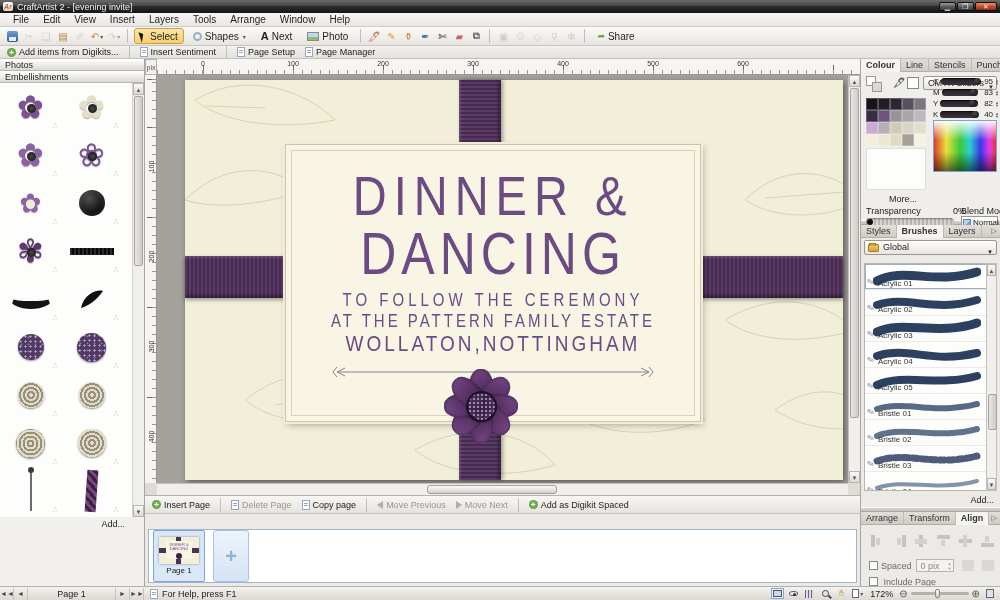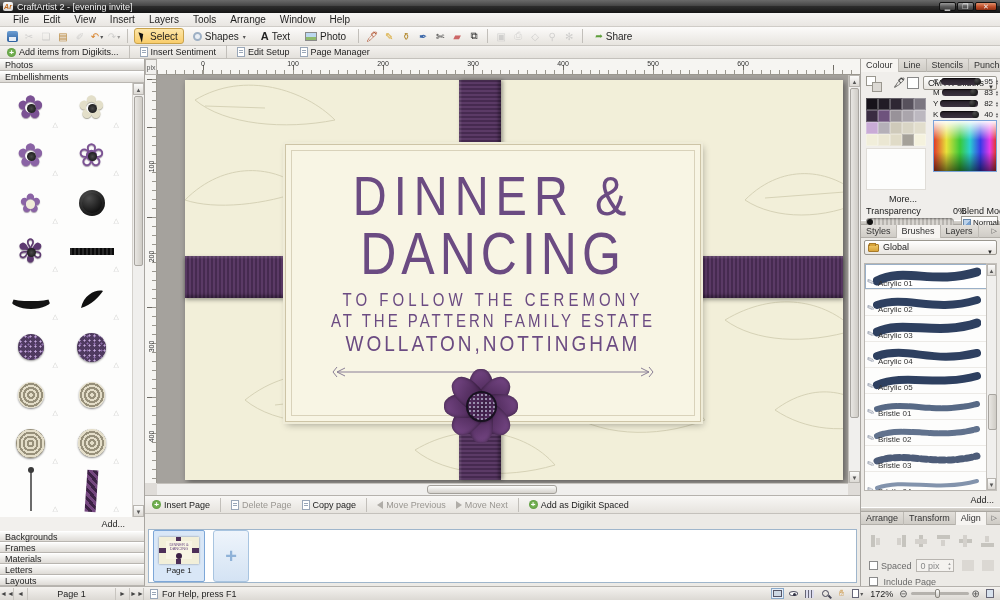--- a/index.html
+++ b/index.html
@@ -126,21 +126,21 @@
   .mini-invite .mv { position:absolute; left:17px; top:0; width:5px; height:27px; background:#4d2f58; }
   .mini-invite .mc { position:absolute; left:7px; top:4px; width:26px; height:18px; background:#f8f5e4; font-size:4px; line-height:4px; color:#6b4b82; text-align:center; padding-top:2px; letter-spacing:0; }
   .mini-invite .md { position:absolute; left:17px; top:16px; width:6px; height:6px; border-radius:50%; background:#3c2145; }
   #page-thumb .lbl { font-size:8px; color:#222; }
   #add-page-tile { width:36px; height:52px; background:linear-gradient(#eef4fb,#d4e3f4); border:1px solid #a8c4e0; border-radius:3px; display:flex; align-items:center; justify-content:center; color:#8fb2d8; font-size:20px; font-weight:bold; }
 
   
   #right-panel { left:860px; top:59px; width:140px; height:527px; background:#eceae6; border-left:1px solid #a9a6a1; }
   .rp-tabs { height:13px; background:linear-gradient(#e2dfda,#cfccc6); border-bottom:1px solid #b2afa9; display:flex; align-items:center; font-size:9px; }
   .rp-tab { padding:0 5px; height:13px; line-height:12px; border-right:1px solid #bdbab4; color:#333; }
-  .rp-tab.active { background:#f6f4f1; font-weight:normal; }
+  .rp-tab.active { background:#f6f4f1; font-weight:bold; }
   .rp-caret { margin-left:auto; margin-right:3px; font-size:7px; color:#555; }
   #colour-body { position:relative; height:148px; background:#f0eeeb; }
   .swatch-mini { position:absolute; left:5px; top:4px; width:18px; height:16px; }
   .swatch-mini .sq { position:absolute; width:10px; height:10px; border:1px solid #9a978f; background:#fff; }
   .swatch-mini .sq.b { left:6px; top:6px; background:#dcd9d4; }
   .eyedrop { position:absolute; left:32px; top:5px; font-size:10px; transform:rotate(0deg); }
   .cur-swatch { position:absolute; left:46px; top:5px; width:12px; height:12px; background:#fff; border:1px solid #888; }
   .mode-dd { position:absolute; left:62px; top:4px; width:74px; height:14px; background:linear-gradient(#fff,#e8e5e0); border:1px solid #9a978f; border-radius:2px; font-size:9px; line-height:12px; padding-left:4px; }
   .mode-dd .dd { position:absolute; right:2px; top:4px; font-size:6px; color:#333; }
   #palette { position:absolute; left:5px; top:26px; width:62px; height:50px; display:grid; grid-template-columns:repeat(5,12px); grid-auto-rows:12px; gap:0px; }
@@ -258,21 +258,21 @@
       <span class="cursor-arrow"></span>
       <span>Select</span>
     </div>
     <div class="tb-btn">
       <span class="shape-circle"></span>
       <span>Shapes</span>
         <span class="drop-caret">▾</span>
     </div>
     <div class="tb-btn">
       <span class="glyph-A">A</span>
-      <span>Text</span>
+      <span>Next</span>
     </div>
     <div class="tb-btn">
       <span class="mini-photo"></span>
       <span>Photo</span>
     </div>
     <div class="tb-sep"></div>
     <div class="tb-icon paint1">🖊︎</div>
     <div class="tb-icon paint2">✎</div>
     <div class="tb-icon paint3">⚱︎</div>
     <div class="tb-icon paint4">✒︎</div>
@@ -298,21 +298,21 @@
       <span>Add items from Digikits...</span>
     </div>
     <div class="tb-sep"></div>
     <div class="t2-btn">
       <span class="mini-doc"></span>
       <span>Insert Sentiment</span>
     </div>
     <div class="tb-sep"></div>
     <div class="t2-btn">
       <span class="mini-doc"></span>
-      <span>Edit Setup</span>
+      <span>Page Setup</span>
     </div>
     <div class="t2-btn">
       <span class="mini-doc"></span>
       <span>Page Manager</span>
     </div>
   </div>
 
   <div class="abs" id="left-panel">
     <div class="lp-header">Photos</div>
     <div class="lp-header">Embellishments</div>
@@ -393,27 +393,20 @@
             <span class="tri">△</span>
           </div>
       </div>
     </div>
     <div id="lp-scroll">
       <div class="sb-arrow">▲</div>
       <div class="sb-thumb" style="top:13px; height:170px;"></div>
       <div class="sb-arrow" style="position:absolute; bottom:0; width:100%;">▼</div>
     </div>
     <div id="lp-add">Add...</div>
-    <div id="lp-sections">
-      <div class="lp-sec">Backgrounds</div>
-      <div class="lp-sec">Frames</div>
-      <div class="lp-sec">Materials</div>
-      <div class="lp-sec">Letters</div>
-      <div class="lp-sec">Layouts</div>
-    </div>
   </div>
 
   <div class="abs" id="ruler-corner">pix</div>
   <div class="abs" id="hruler">
     <span class="hr-num" style="left:46px">0</span>
     <span class="hr-num" style="left:136px">100</span>
     <span class="hr-num" style="left:226px">200</span>
     <span class="hr-num" style="left:316px">300</span>
     <span class="hr-num" style="left:406px">400</span>
     <span class="hr-num" style="left:496px">500</span>

